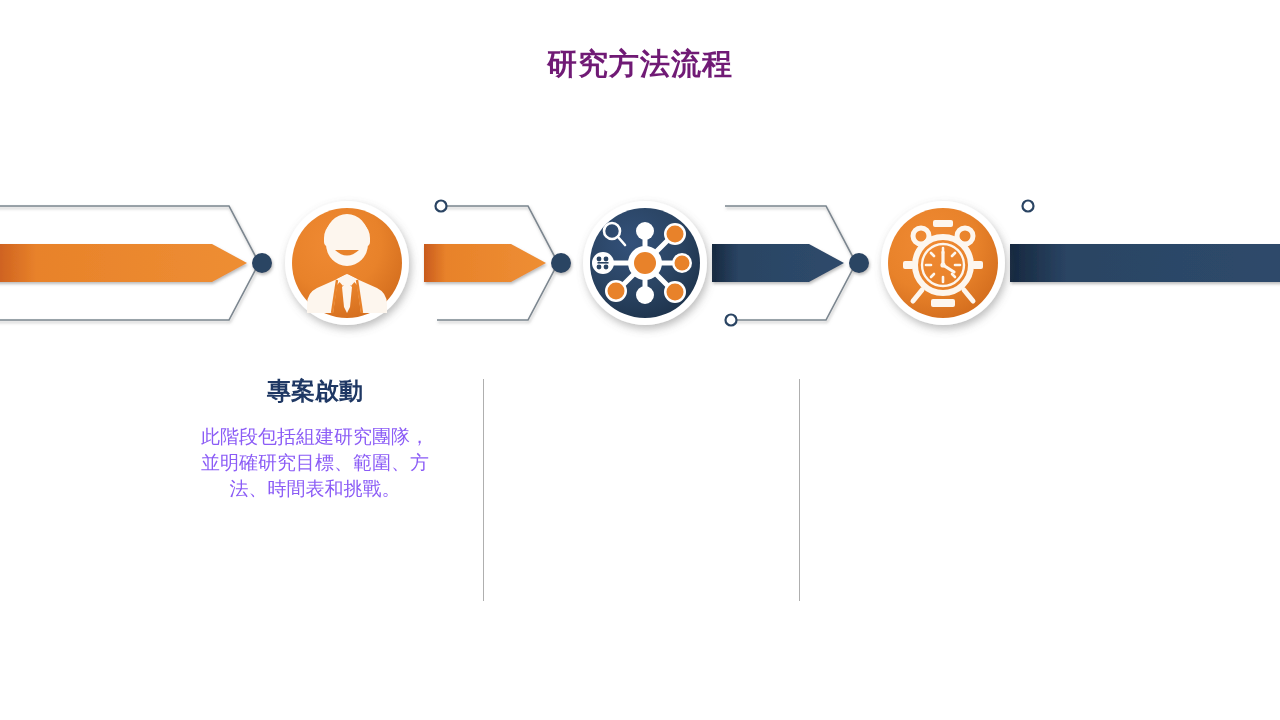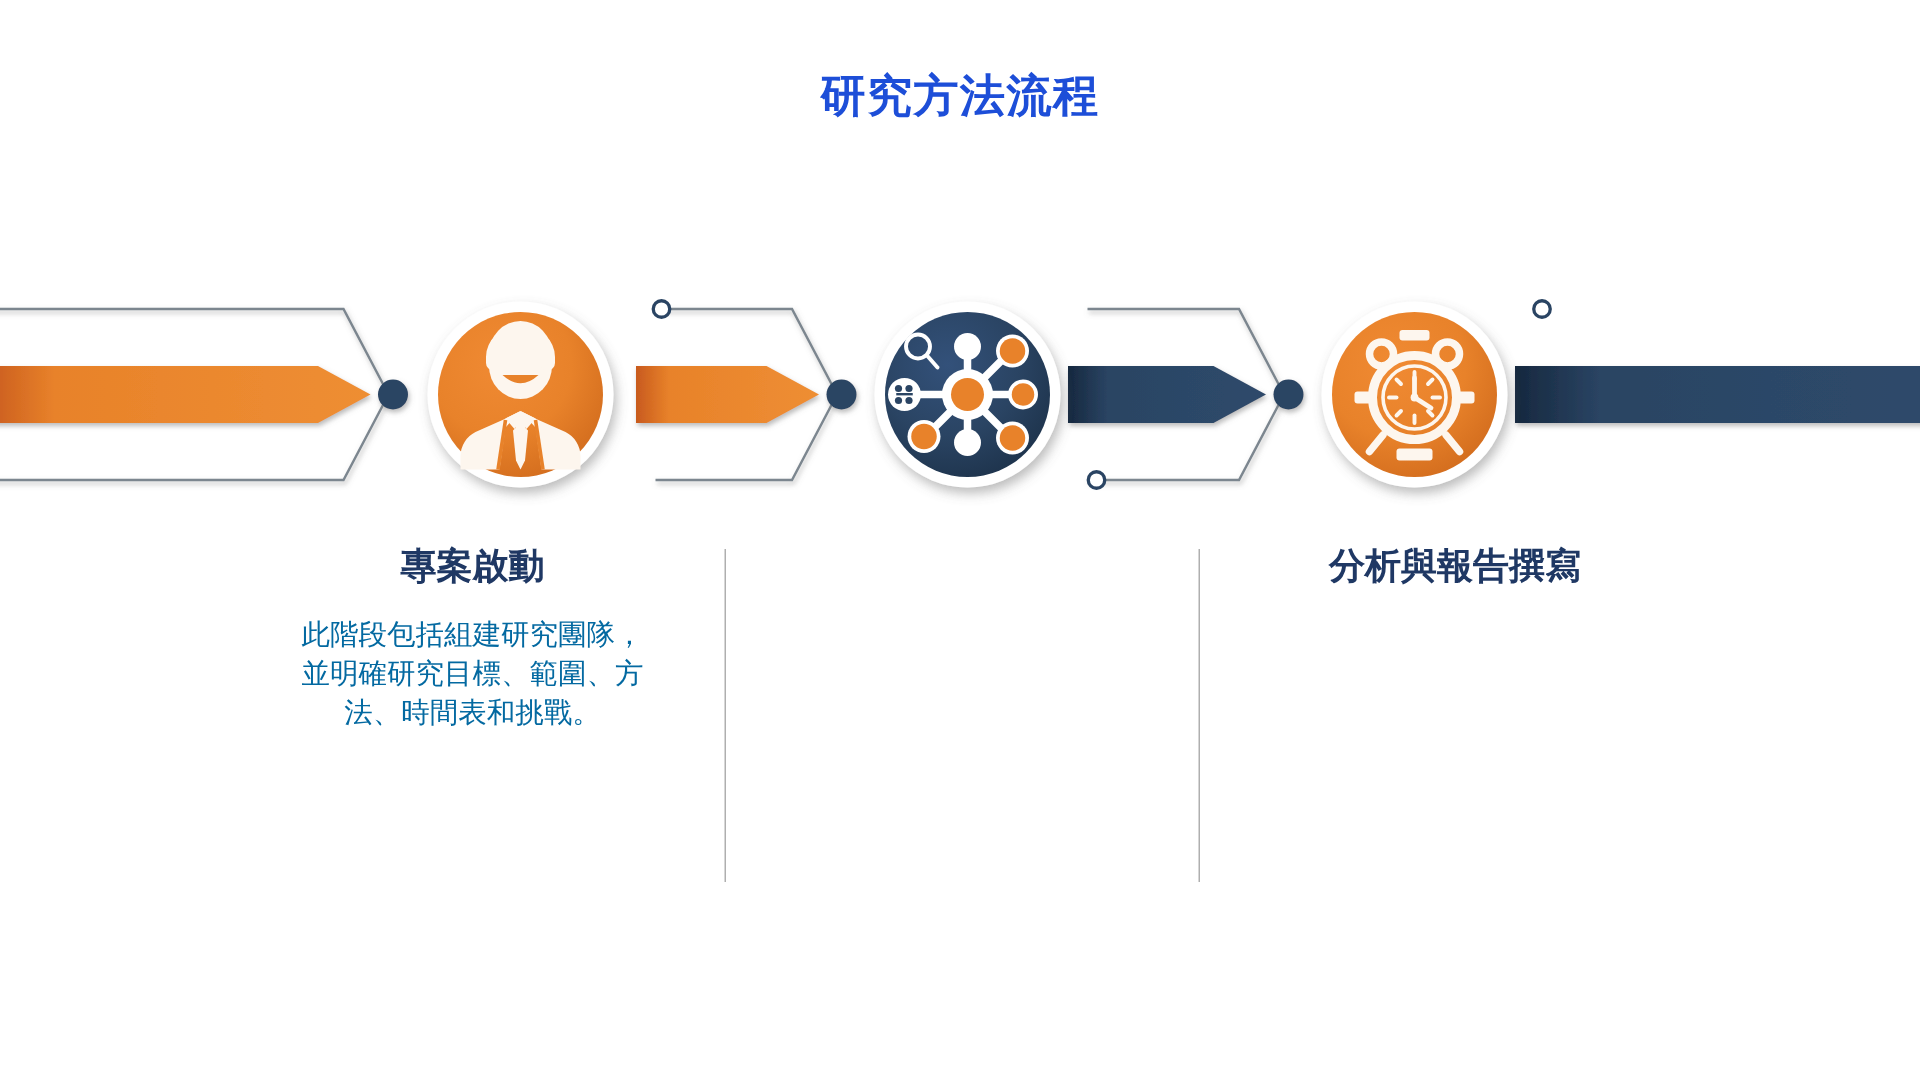--- a/index.html
+++ b/index.html
@@ -19,40 +19,40 @@
   #slide-title {
     position: absolute;
     top: 44px;
     left: 0;
     width: 1280px;
     text-align: center;
     font-family: "Liberation Sans", "DejaVu Sans", sans-serif;
     font-weight: bold;
     font-size: 30px;
     letter-spacing: 1px;
-    color: #1d4ed8;
+    color: #701a75;
     white-space: nowrap;
   }
 
   
   #flow-band {
     position: absolute;
     left: 0;
     top: 190px;
     width: 1280px;
     height: 150px;
   }
   #flow-band svg {
     display: block;
   }
 
   
   #columns {
     position: absolute;
-    top: 363px;
+    top: 376px;
     left: 0;
     width: 1280px;
     height: 235px;
   }
   .col {
     position: absolute;
     top: 0;
     width: 300px;
     text-align: center;
   }
@@ -70,21 +70,21 @@
   }
   .col-3 .col-heading {
     font-family: "Liberation Serif", "DejaVu Serif", serif;
     font-weight: bold;
   }
   .col-body {
     margin-top: 18px;
     font-family: "Liberation Serif", "DejaVu Serif", serif;
     font-size: 19px;
     line-height: 26px;
-    color: #0369a1;
+    color: #8b5cf6;
     padding: 0 28px;
   }
   .col-2 .col-body { padding: 0 36px; }
   .col-3 .col-body { padding: 0 22px; }
 
   .divider {
     position: absolute;
     top: 3px;
     width: 1px;
     height: 222px;
@@ -293,15 +293,14 @@
   <div class="divider" id="divider-1"></div>
   <div class="divider" id="divider-2"></div>
 
   <div class="col col-1">
     <div class="col-heading">專案啟動</div>
     <div class="col-body">此階段包括組建研究團隊，並明確研究目標、範圍、方法、時間表和挑戰。</div>
   </div>
 
 
   <div class="col col-3">
-    <div class="col-heading">分析與報告撰寫</div>
   </div>
 </div>
 
 </body></html>

